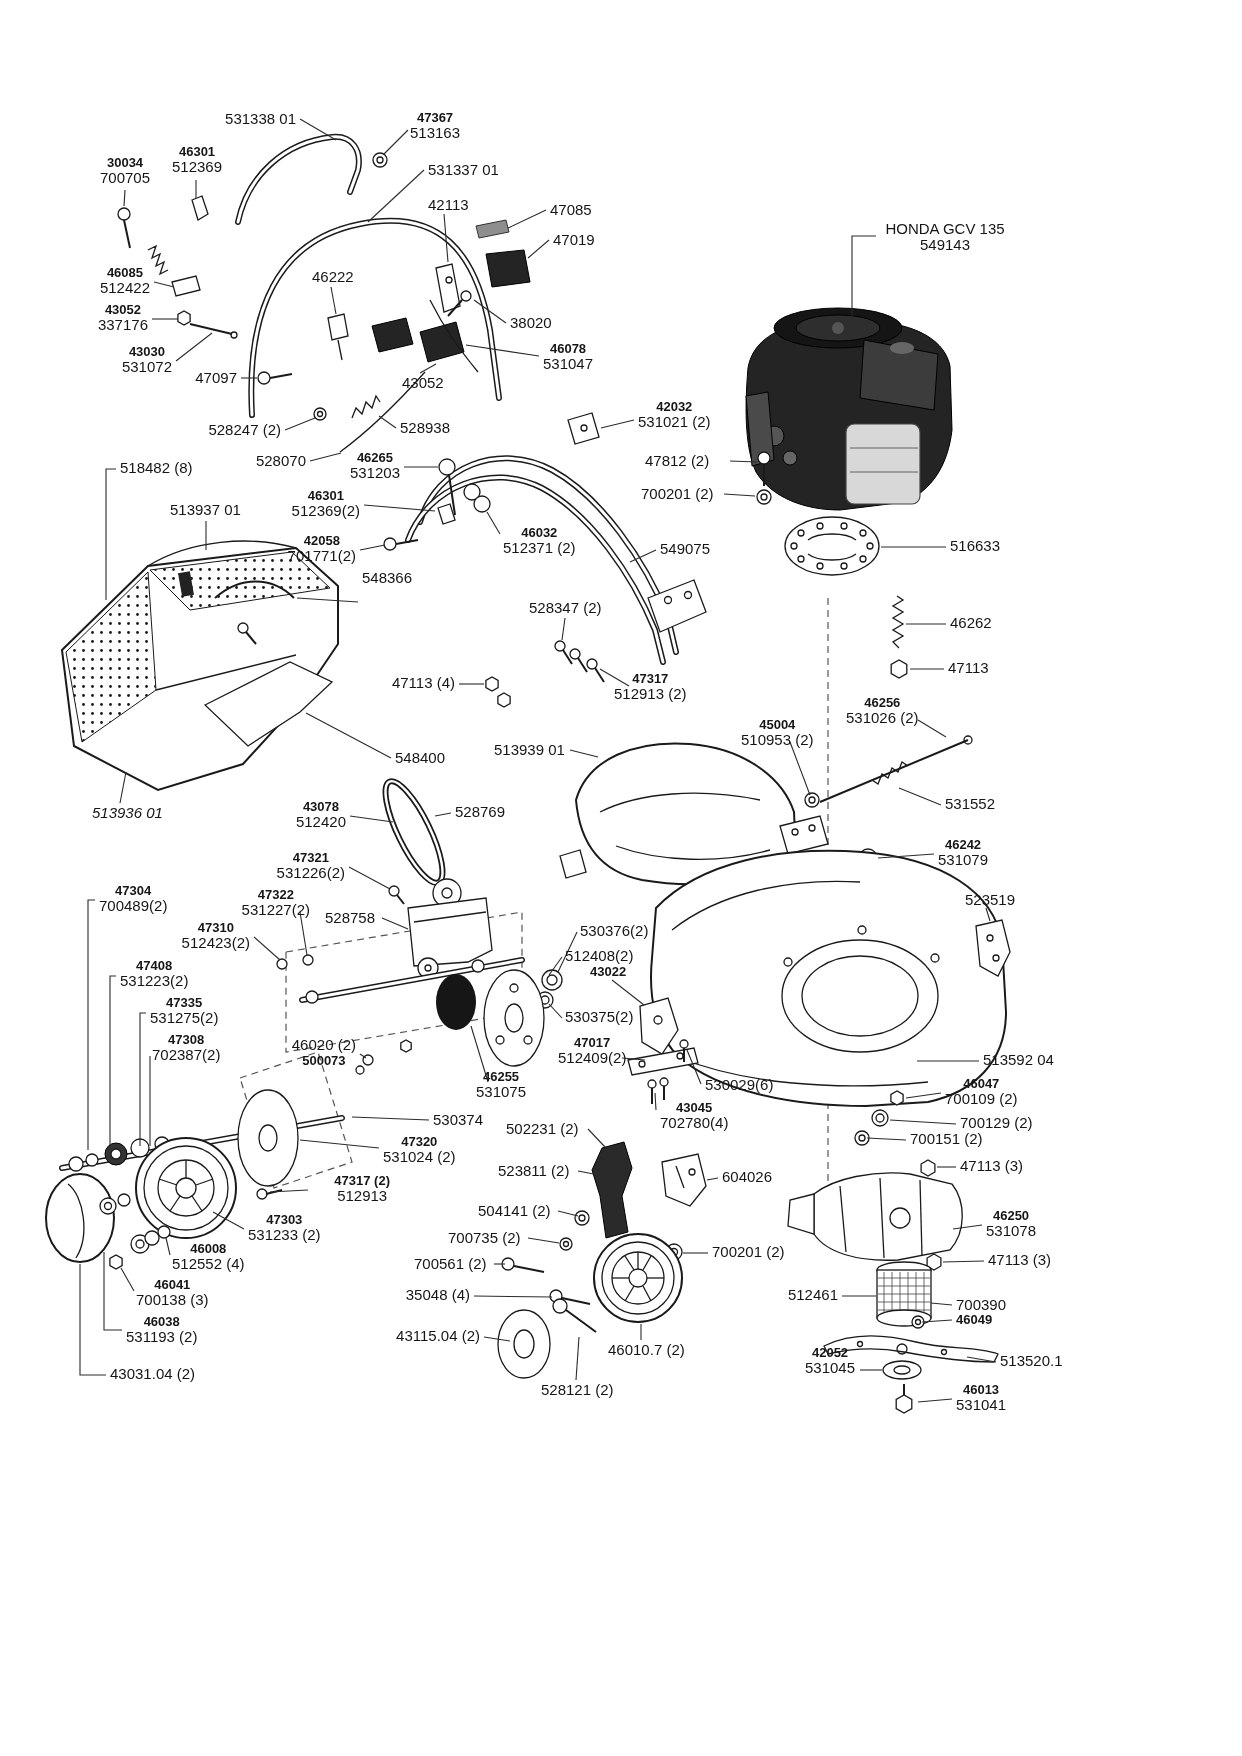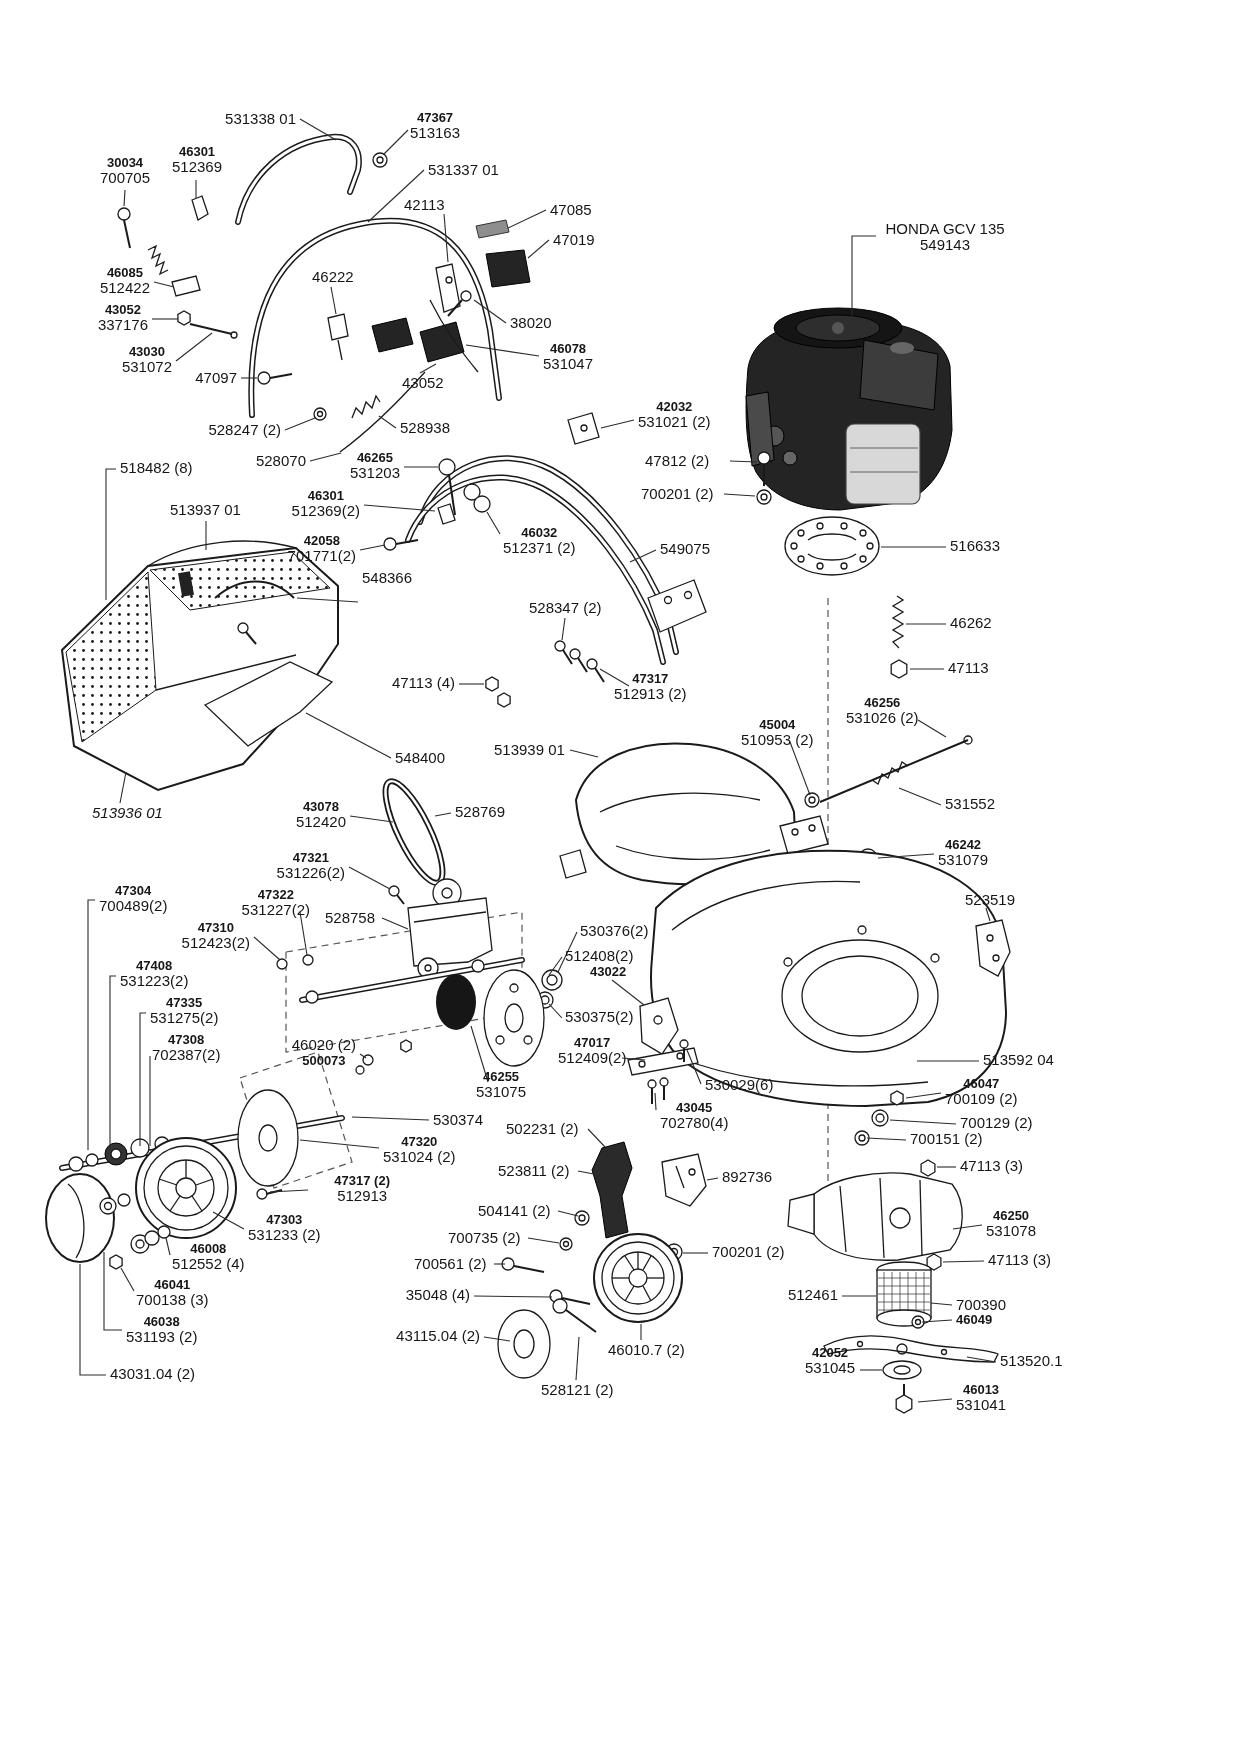--- a/index.html
+++ b/index.html
@@ -451,21 +451,21 @@
         <div class="b">30034</div>
         <div class="r">700705</div>
       </div>
       <div class="label" style="top: 144px; left: 172px;">
         <div class="b">46301</div>
         <div class="r">512369</div>
       </div>
       <div class="label" style="top: 162px; left: 428px;">
         <div class="r">531337 01</div>
       </div>
-      <div class="label" style="top: 197px; left: 404px;">
+      <div class="label" style="top: 197px; left: 428px;">
         <div class="r">42113</div>
       </div>
       <div class="label" style="top: 202px; left: 550px;">
         <div class="r">47085</div>
       </div>
       <div class="label" style="top: 232px; left: 553px;">
         <div class="r">47019</div>
       </div>
       <div class="label" style="top: 265px; right: 1092px;">
         <div class="b">46085</div>
@@ -688,21 +688,21 @@
         <div class="r">47113 (3)</div>
       </div>
       <div class="label" style="top: 1173px; right: 852px;">
         <div class="b">47317 (2)</div>
         <div class="r">512913</div>
       </div>
       <div class="label" style="top: 1163px; left: 498px;">
         <div class="r">523811 (2)</div>
       </div>
       <div class="label" style="top: 1169px; left: 722px;">
-        <div class="r">892736</div>
+        <div class="r">604026</div>
       </div>
       <div class="label" style="top: 1212px; left: 248px;">
         <div class="b">47303</div>
         <div class="r">531233 (2)</div>
       </div>
       <div class="label" style="top: 1208px; left: 986px;">
         <div class="b">46250</div>
         <div class="r">531078</div>
       </div>
       <div class="label" style="top: 1203px; left: 478px;">

